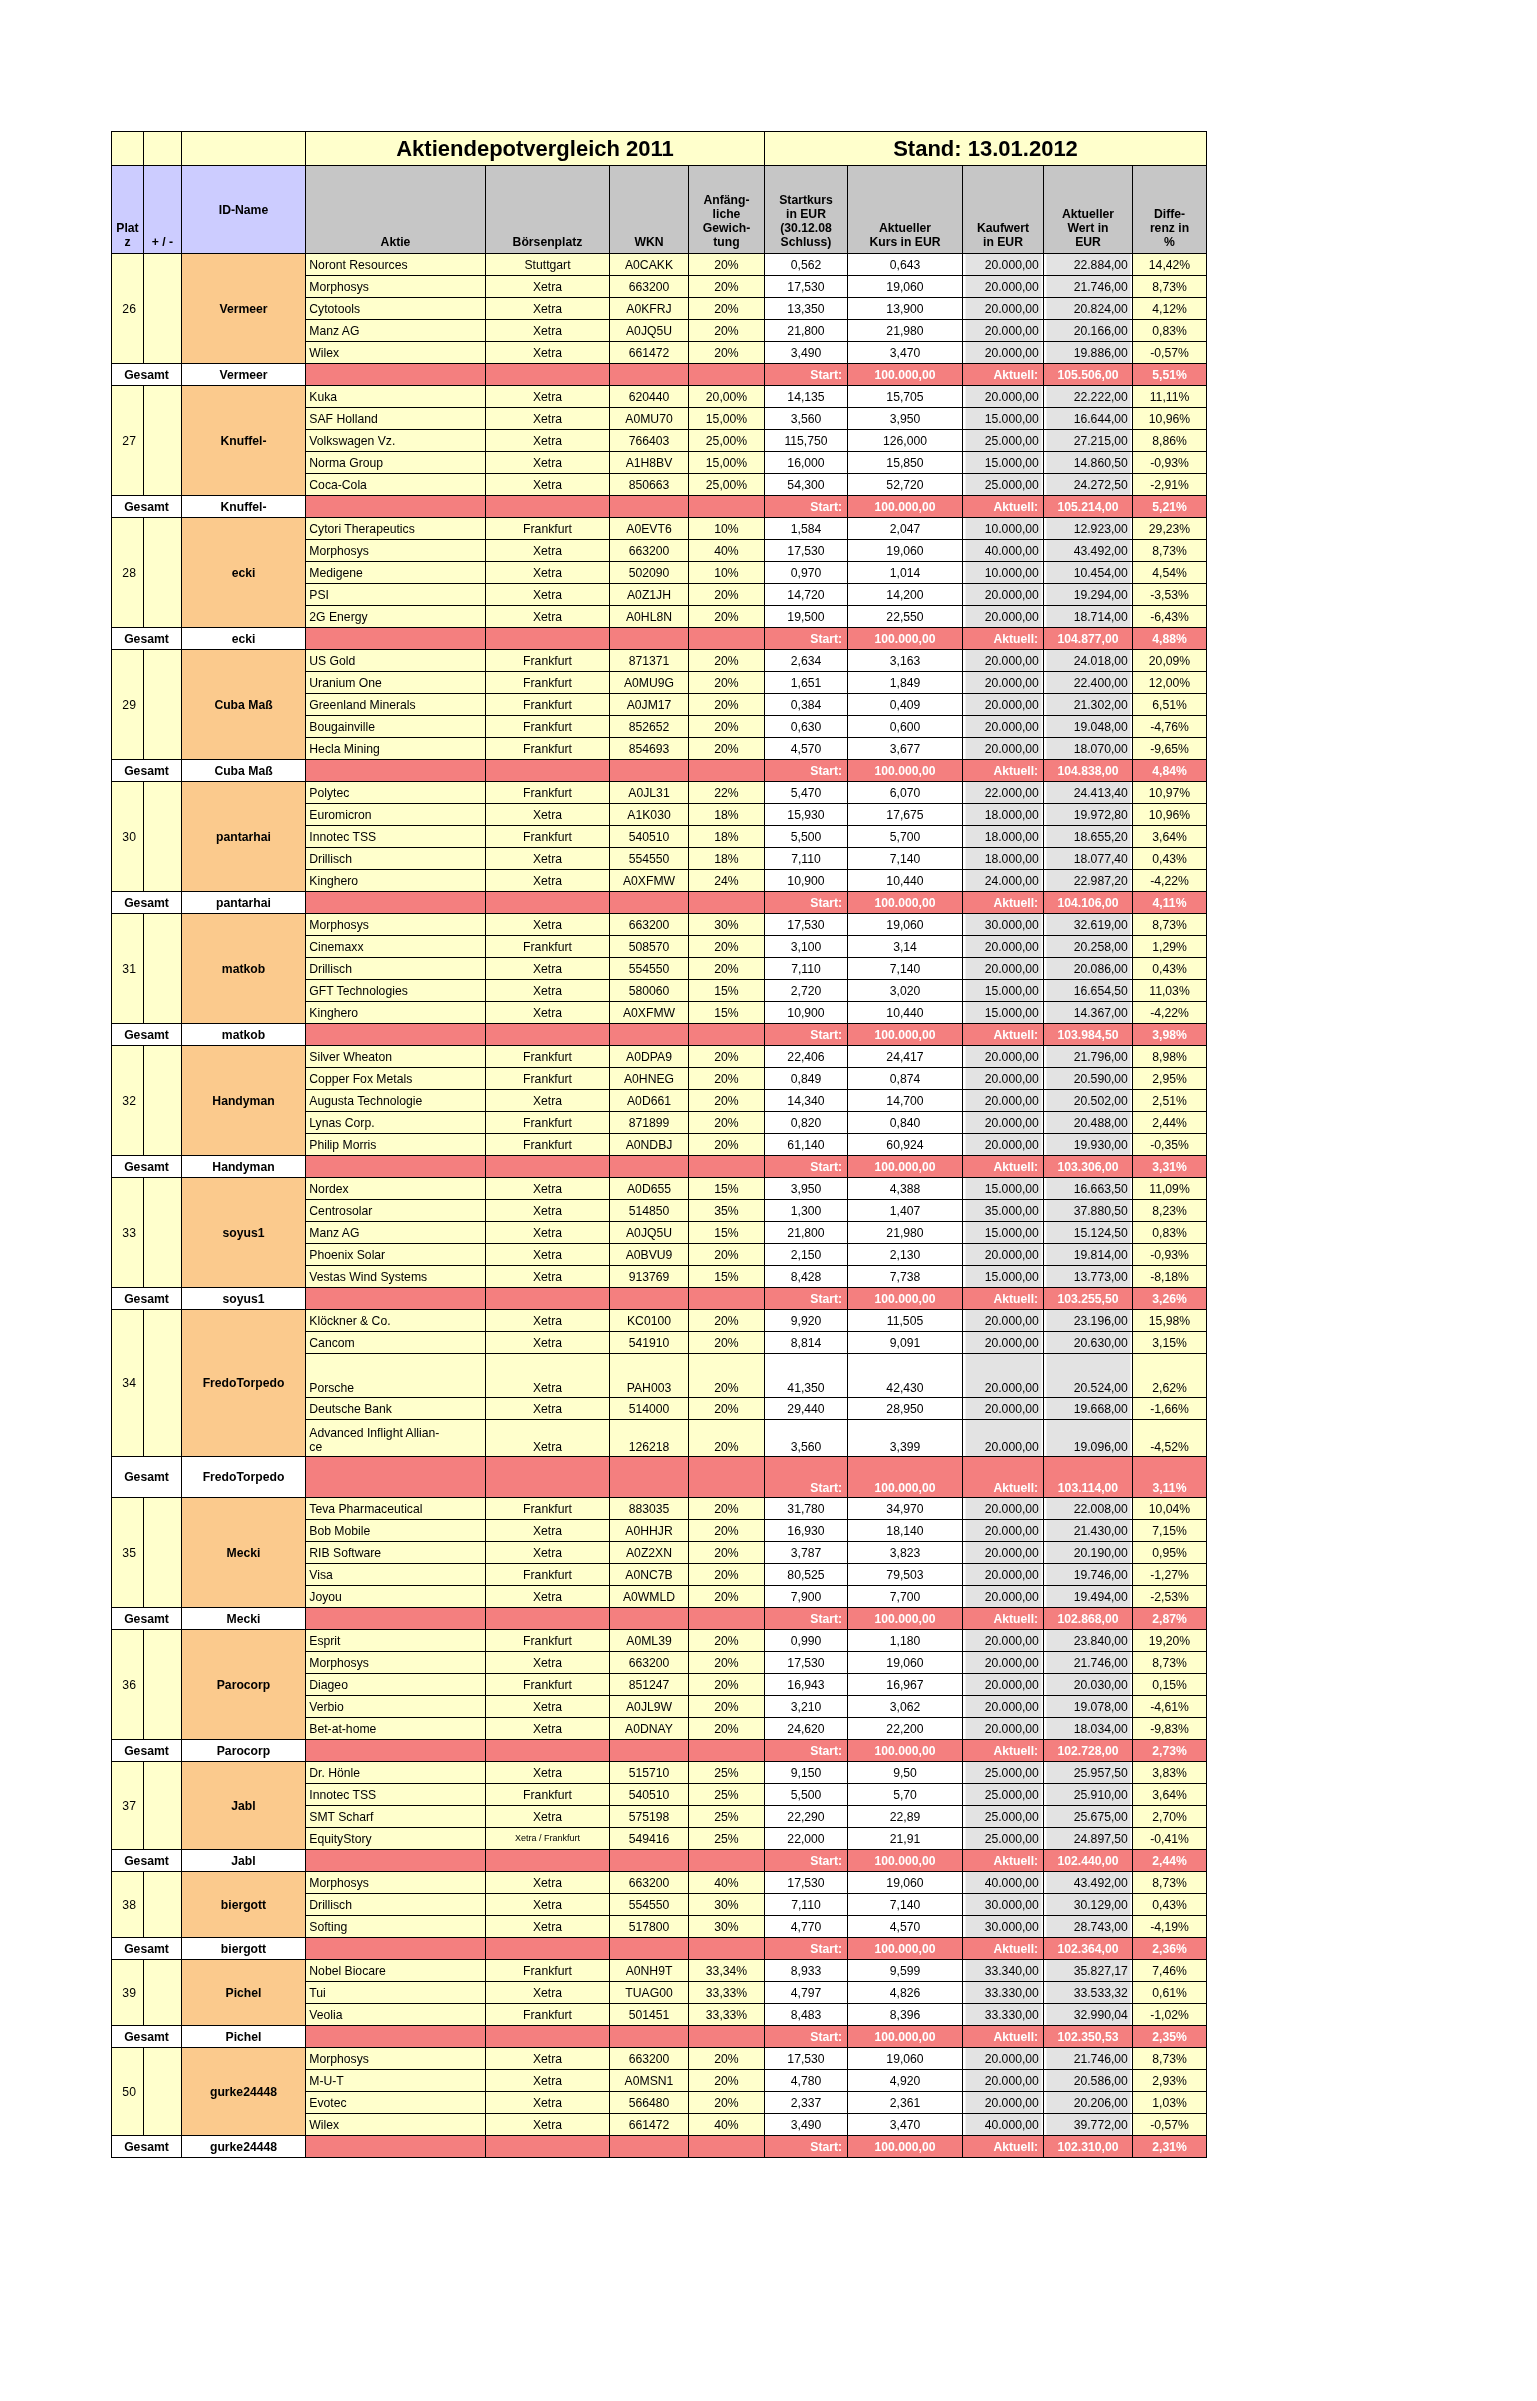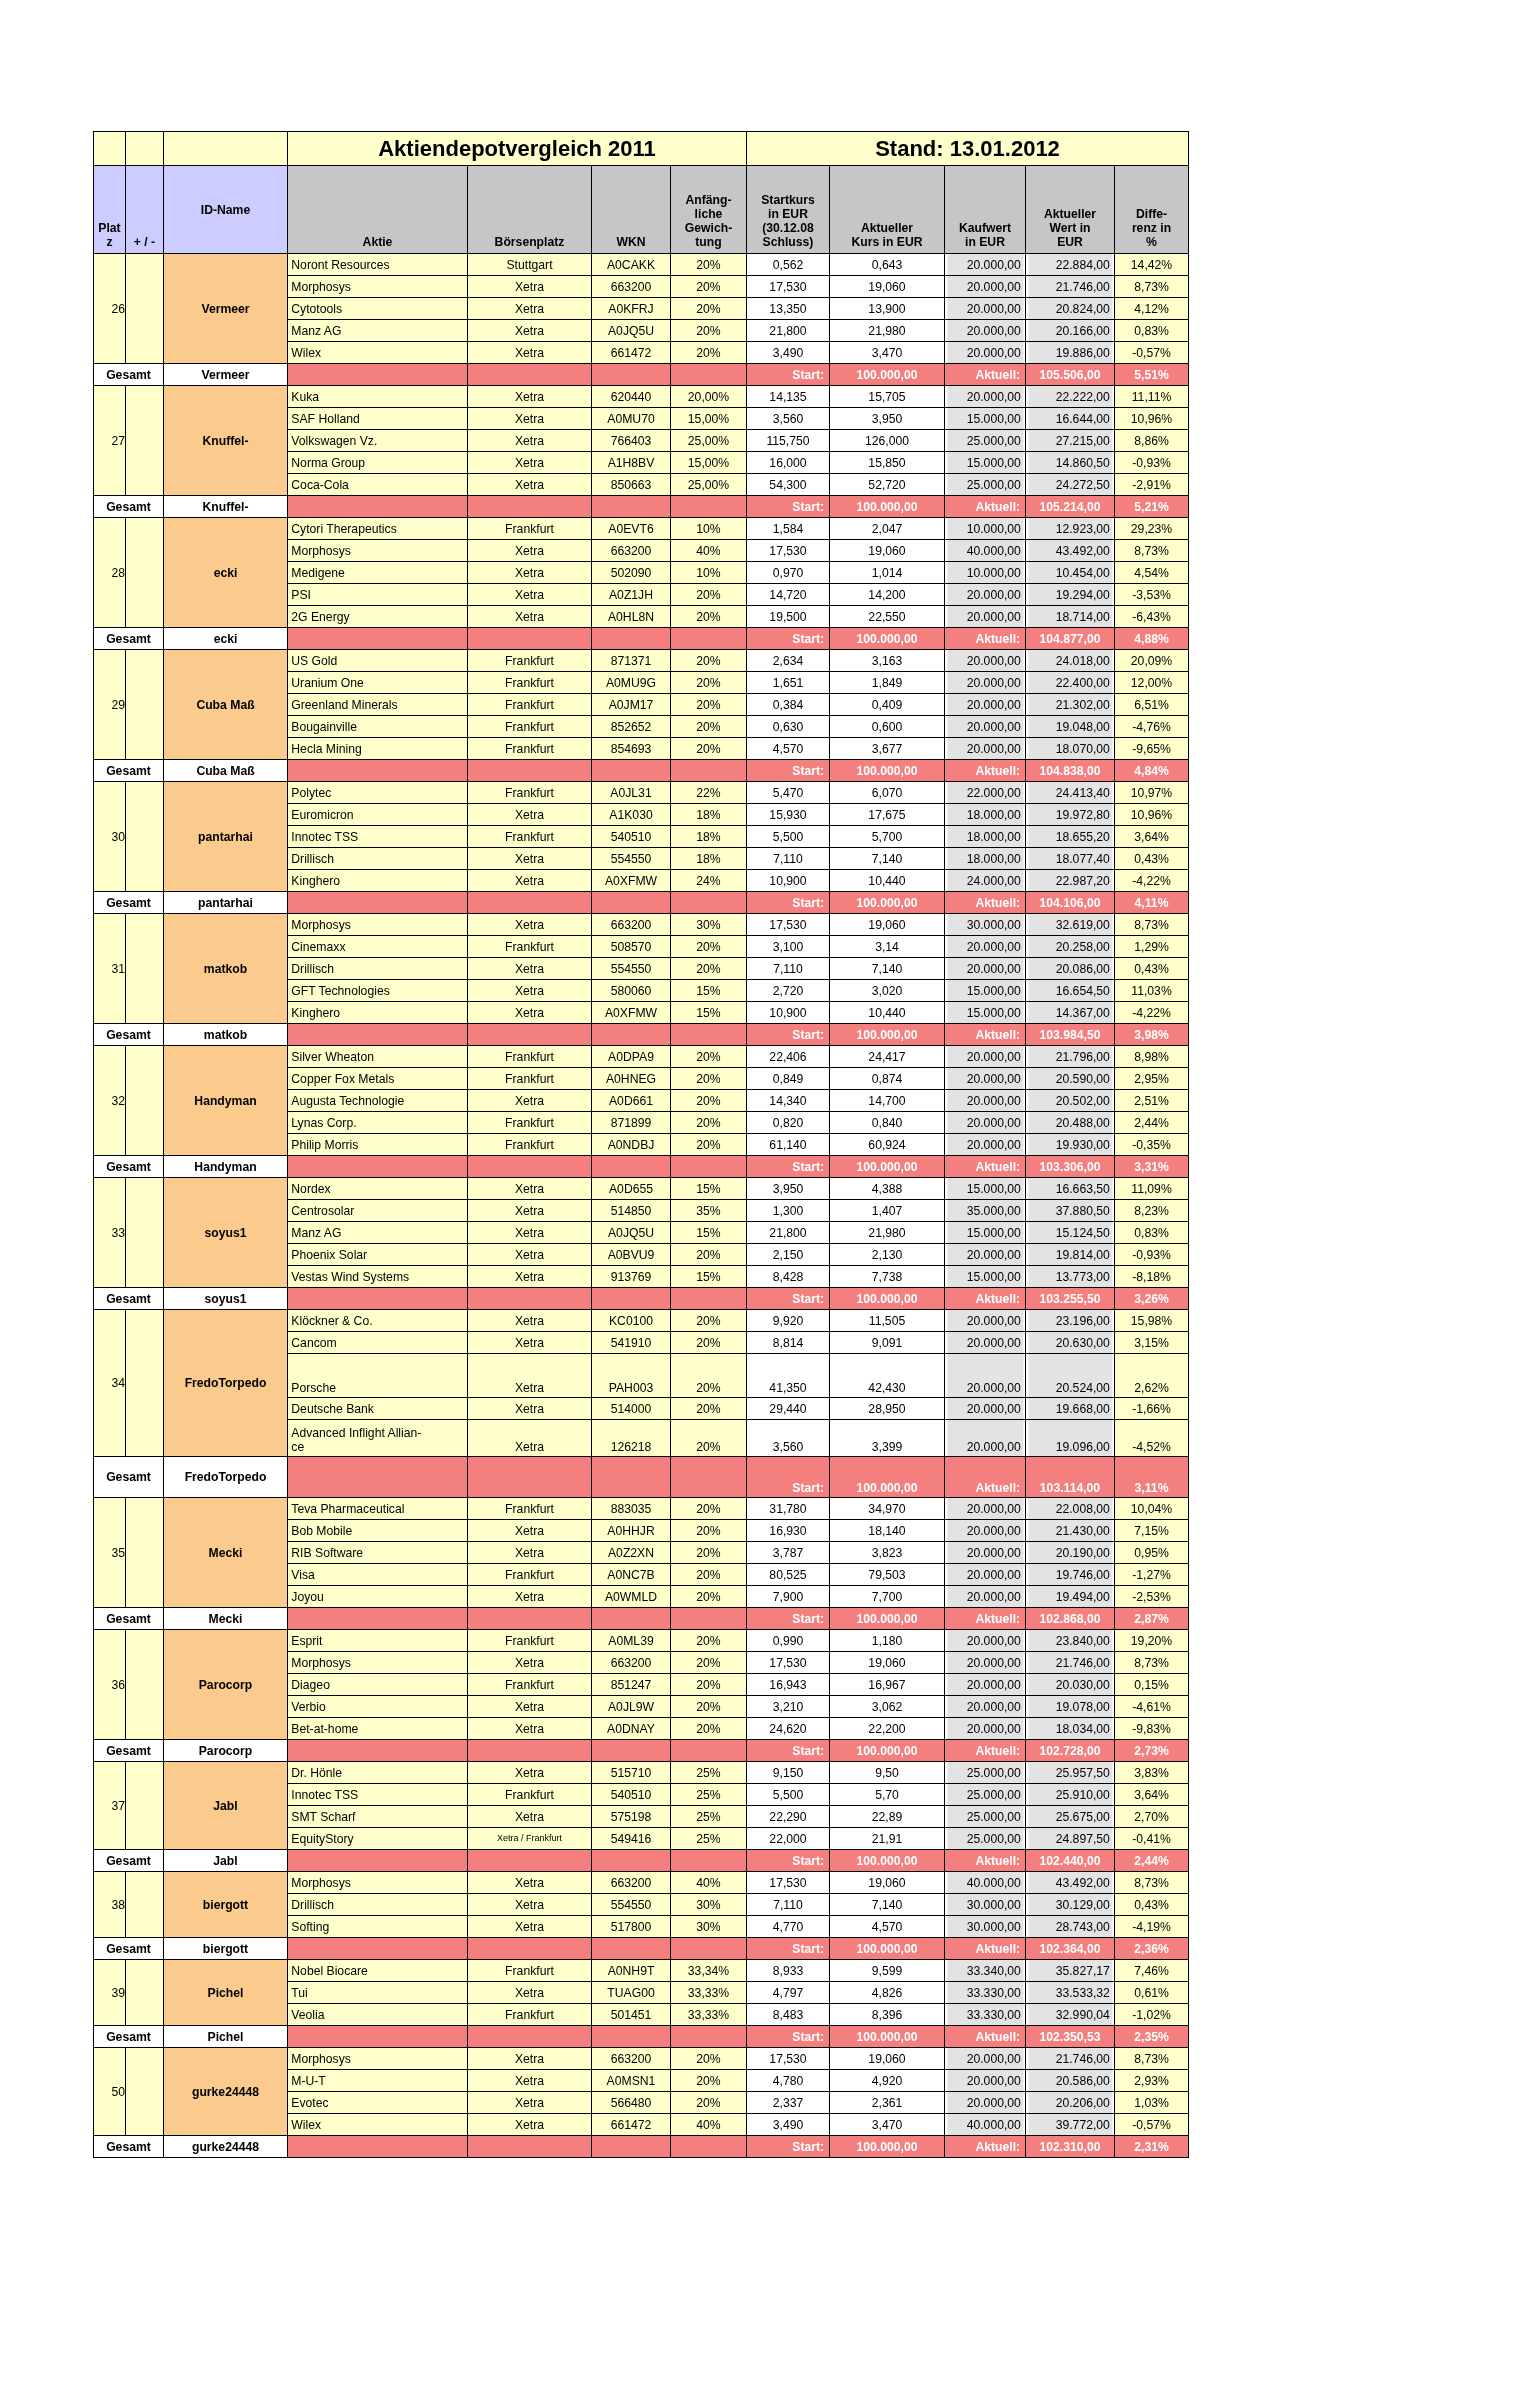--- a/index.html
+++ b/index.html
@@ -1,21 +1,21 @@
 <!DOCTYPE html>
 <html style="font-size:13px"><head>
 <meta charset="utf-8">
 <style>
   html,body{margin:0;padding:0;}
   body{
     width:1537px;height:2401px;position:relative;background:#ffffff;
     font-family:"Liberation Sans", sans-serif;
   }
   table.sheet{
-    position:absolute;left:93px;top:131px;width:1093px;
+    position:absolute;left:111px;top:131px;width:1093px;
     border-collapse:collapse;table-layout:fixed;
     border:1.6px solid #000;
   }
   td,th{
     border:0.8px solid #000;
     font-size:12.2px;line-height:1.15;
     padding:0;overflow:hidden;
     vertical-align:middle;
     color:#000;
   }
@@ -34,21 +34,21 @@
   .c-white{background:#ffffff;}
   .c-peach{background:#FBCA8D;}
   .c-salmon{background:#F47F7F;}
   .c-gray{background:linear-gradient(90deg,#fff 0 1.6px,#E3E3E3 1.6px calc(100% - 1.6px),#fff calc(100% - 1.6px) 100%);}
   
   .left{text-align:left;padding-left:3.3px;white-space:pre-line;}
   .ctr{text-align:center;}
   .right{text-align:right;padding-right:4.1px;}
   .right-lab{text-align:right;padding-right:4.9px;}
   .small{font-size:9px;}
-  .rank{text-align:right;padding-left:3.3px;}
+  .rank{text-align:center;padding-left:3.3px;}
   .idname{font-weight:bold;text-align:center;}
   .wt{color:#ffffff;font-weight:bold;}
   
   td.gesamt-label{background:#ffffff;font-weight:bold;text-align:center;border:1.6px solid #000;}
   td.gesamt-id{background:#ffffff;font-weight:bold;text-align:center;}
   
   tr.tall td{vertical-align:bottom;padding-bottom:2.4px;}
   tr.tall td.gesamt-label, tr.tall td.gesamt-id{vertical-align:middle;padding-bottom:0;}
 </style>
 </head>

